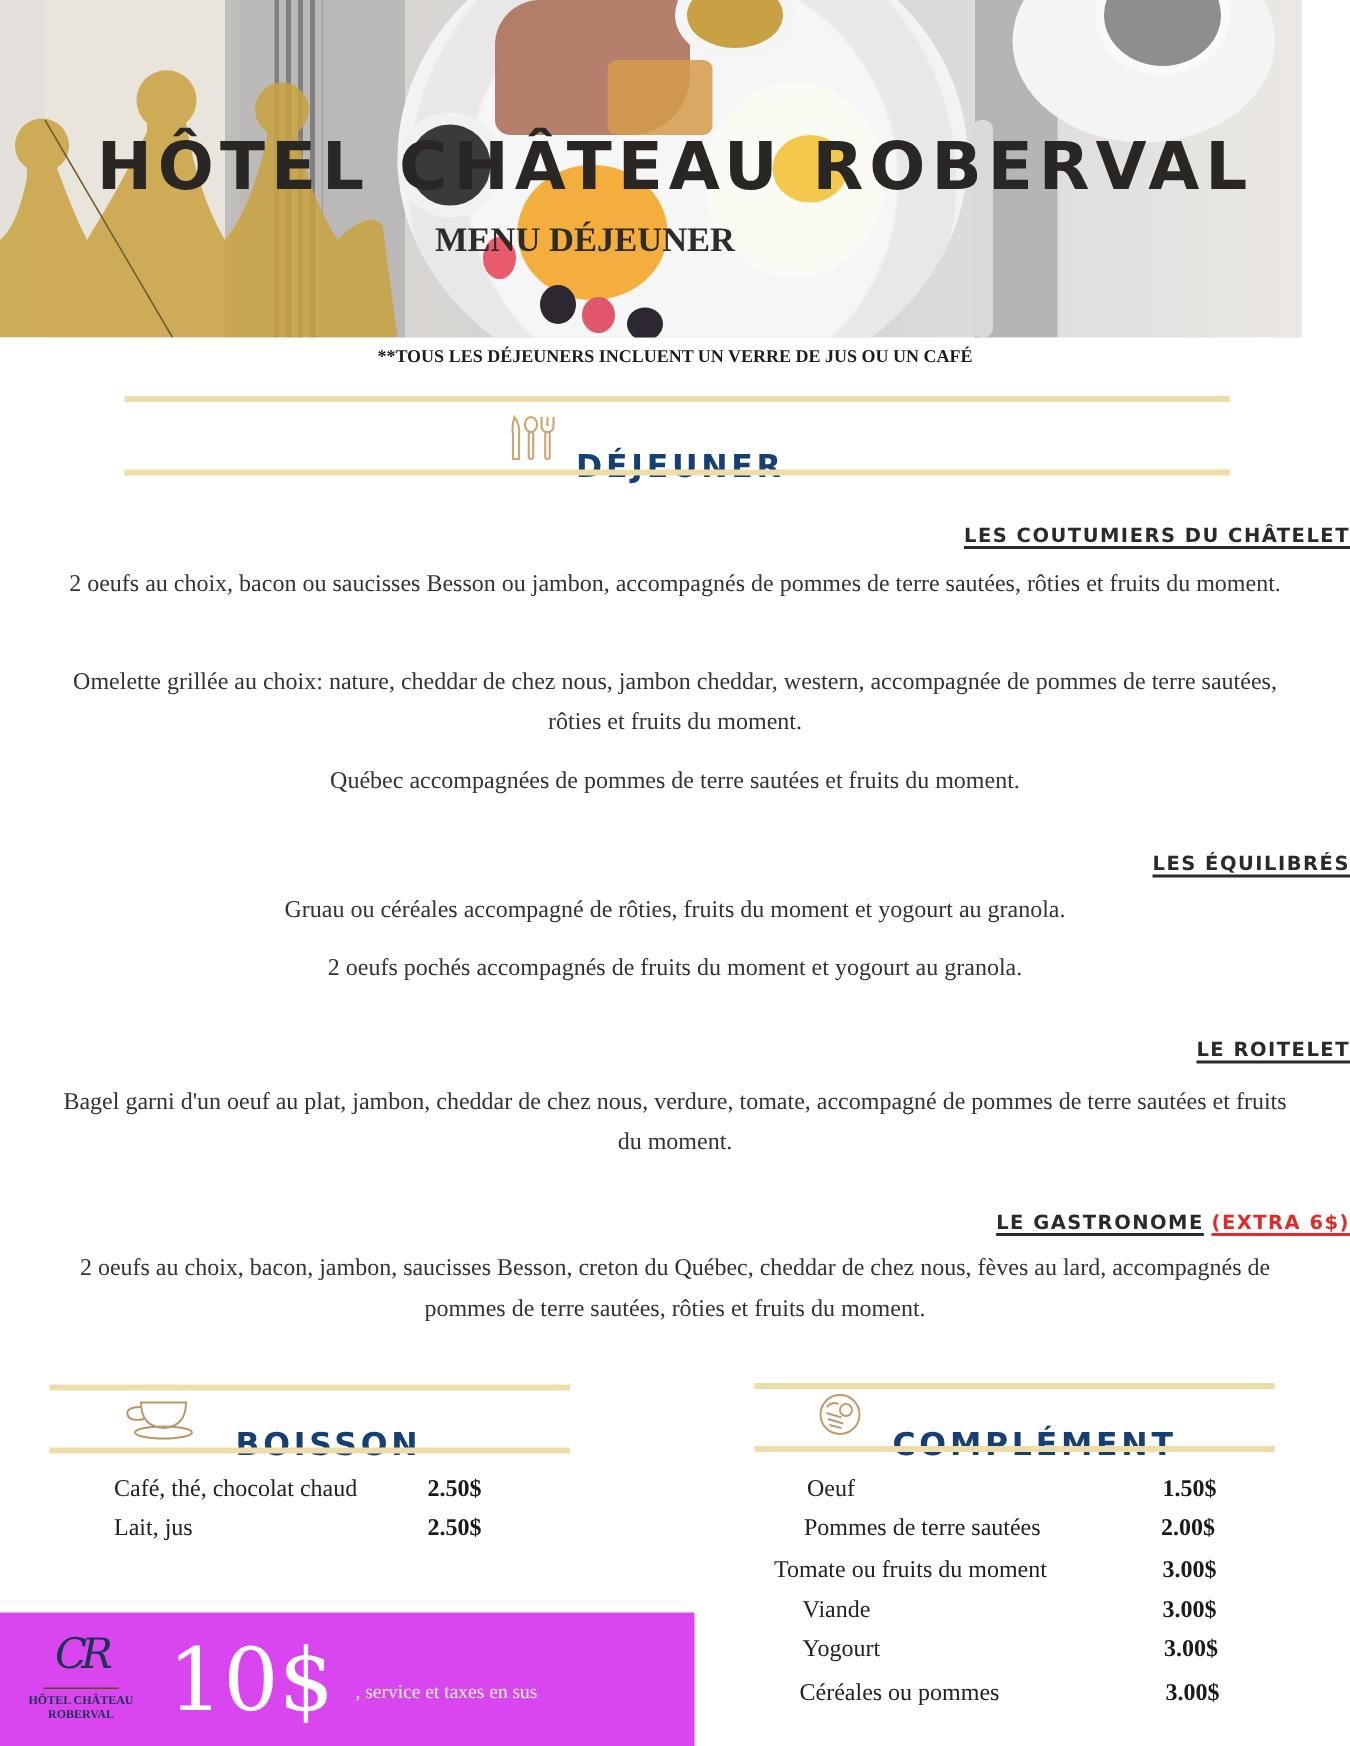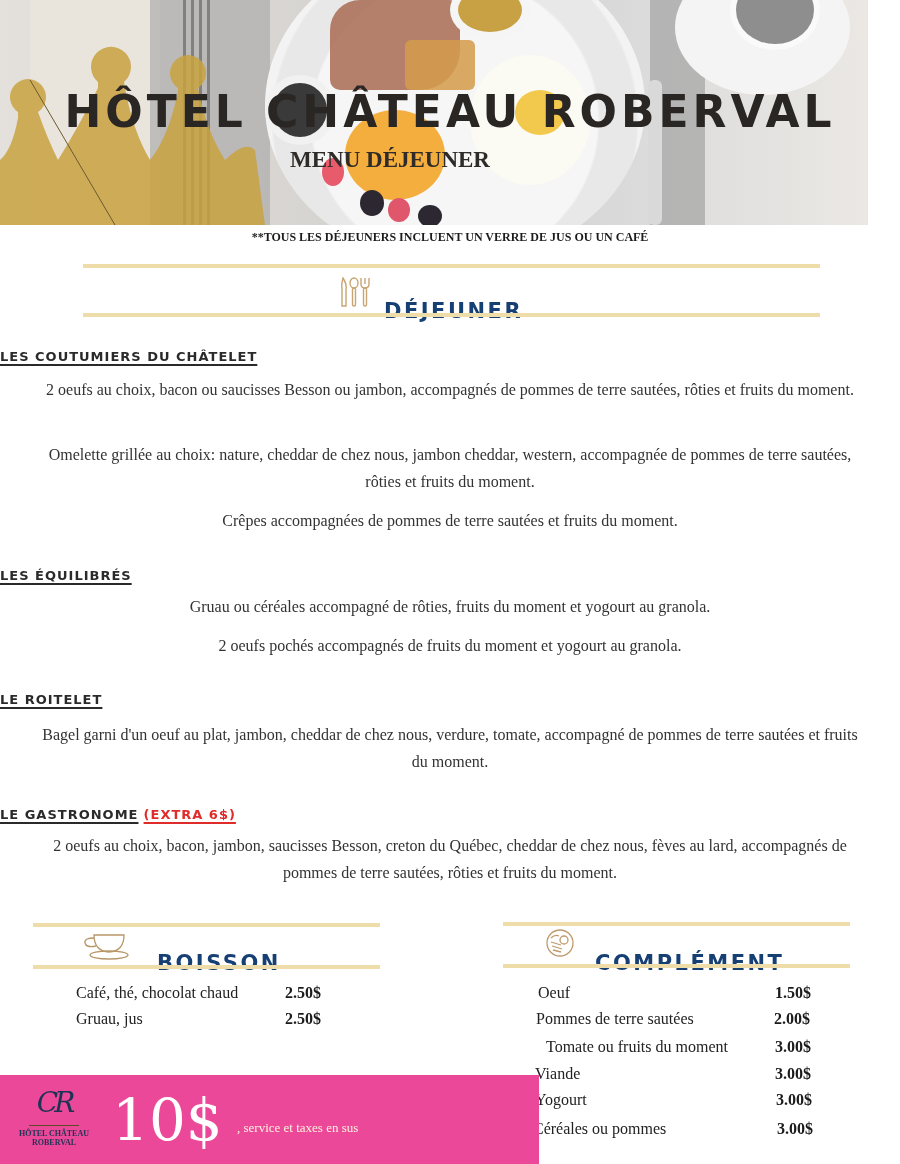--- a/index.html
+++ b/index.html
@@ -41,33 +41,33 @@
   .notice { position: absolute; left: 0; top: 230px; width: 900px; text-align: center;
             font-family: "Liberation Serif", serif; font-weight: bold; font-size: 12px; color: #1c1c1c; }
 
   
   .rule { position: absolute; height: 4px; background: #efdda9; }
   .banner-title { position: absolute; font-family: "DejaVu Sans", "Liberation Sans", sans-serif; font-weight: bold;
                   color: #163f73; letter-spacing: 2.5px; margin-top: 18px; }
   .banner-icon { position: absolute; }
 
   
-  .cat { position: absolute; left: 0; width: 900px; text-align: left; }
+  .cat { position: absolute; left: 0; width: 900px; text-align: right; }
   .cat span { font-family: "DejaVu Sans", "Liberation Sans", sans-serif; font-weight: bold; font-size: 13px;
               letter-spacing: 1px; color: #2a2a2a; text-decoration: underline; text-underline-offset: 3px; text-decoration-thickness: 1.5px; }
   .cat .extra { color: #e02b2b; }
   .desc { position: absolute; left: 30px; width: 840px; text-align: center;
           font-family: "Liberation Serif", "DejaVu Serif", serif; font-size: 16px; line-height: 27px; color: #333; }
 
   
   .price-row { position: absolute; font-family: "Liberation Serif", "DejaVu Serif", serif; font-size: 16px; color: #222; white-space: nowrap; }
   .price { position: absolute; font-family: "Liberation Serif", "DejaVu Serif", serif; font-weight: bold; font-size: 16px; color: #1a1a1a; }
 
   
-  .footer { position: absolute; left: 0; top: 1075px; width: 539px; height: 89px; background: #ec4899; }
+  .footer { position: absolute; left: 0; top: 1075px; width: 463px; height: 89px; background: #d946ef; }
   .logo { position: absolute; left: 14px; top: 8px; width: 80px; height: 76px; text-align: center; }
   .logo .mono { font-family: "DejaVu Serif", serif; font-style: italic; font-size: 28px; color: #1e3354; line-height: 40px; letter-spacing: -4px; }
   .logo .line { width: 50px; height: 1px; background: #5b4a22; margin: 2px auto 3px; }
   .logo .name { font-family: "Liberation Serif", serif; font-weight: bold; font-size: 8px; line-height: 9px; color: #1e3354; }
   .big-price { position: absolute; left: 112px; top: 6px; font-family: "DejaVu Serif", serif; font-weight: normal; font-size: 58px; color: #ffffff; line-height: 78px; }
   .fine { position: absolute; left: 237px; top: 45px; font-family: "Liberation Serif", serif; font-size: 13px; color: #fbf3dc; }
 </style>
 </head>
 <body>
 
@@ -112,21 +112,21 @@
   </g>
 </svg>
 <div class="banner-title" style="left:384px; top:281px; font-size:21px;">DÉJEUNER</div>
 <div class="rule" style="left:83px; top:313px; width:737px;"></div>
 
 <div class="cat" style="top:346px;">
   <span>LES COUTUMIERS DU CHÂTELET</span>
 </div>
 <div class="desc" style="top:376px;">2 oeufs au choix, bacon ou saucisses Besson ou jambon, accompagnés de pommes de terre sautées, rôties et fruits du moment.</div>
 <div class="desc" style="top:441px;">Omelette grillée au choix: nature, cheddar de chez nous, jambon cheddar, western, accompagnée de pommes de terre sautées, rôties et fruits du moment.</div>
-<div class="desc" style="top:507px;">Crêpes accompagnées de pommes de terre sautées et fruits du moment.</div>
+<div class="desc" style="top:507px;">Québec accompagnées de pommes de terre sautées et fruits du moment.</div>
 
 <div class="cat" style="top:565px;">
   <span>LES ÉQUILIBRÉS</span>
 </div>
 <div class="desc" style="top:593px;">Gruau ou céréales accompagné de rôties, fruits du moment et yogourt au granola.</div>
 <div class="desc" style="top:632px;">2 oeufs pochés accompagnés de fruits du moment et yogourt au granola.</div>
 
 <div class="cat" style="top:689px;">
   <span>LE ROITELET</span>
 </div>
@@ -144,39 +144,39 @@
     <path d="M12 4 L42 4 Q42 20 27 21 Q12 20 12 4 Z"></path>
     <path d="M12 7 Q2 7 3 12 Q4 17 14 15"></path>
     <ellipse cx="27" cy="24" rx="19" ry="4"></ellipse>
   </g>
 </svg>
 <div class="banner-title" style="left:157px; top:933px; font-size:21px;">BOISSON</div>
 <div class="rule" style="left:33px; top:965px; width:347px;"></div>
 
 <div class="price-row" style="left:76px; top:984px;">Café, thé, chocolat chaud</div>
 <div class="price" style="left:285px; top:984px;">2.50$</div>
-<div class="price-row" style="left:76px; top:1010px;">Gruau, jus</div>
+<div class="price-row" style="left:76px; top:1010px;">Lait, jus</div>
 <div class="price" style="left:285px; top:1010px;">2.50$</div>
 
 <div class="rule" style="left:503px; top:922px; width:347px;"></div>
 <svg class="banner-icon" style="left:545px; top:928px;" width="30" height="30" viewBox="0 0 30 30">
   <g fill="none" stroke="#c09a6c" stroke-width="1.3">
     <circle cx="15" cy="15" r="13"></circle>
     <circle cx="19" cy="12" r="4"></circle>
     <path d="M6 10 Q10 6 14 8 M6 14 L16 17 M7 18 L17 21 M8 22 L16 24"></path>
   </g>
 </svg>
 <div class="banner-title" style="left:595px; top:933px; font-size:21px;">COMPLÉMENT</div>
 <div class="rule" style="left:503px; top:964px; width:347px;"></div>
 
 <div class="price-row" style="left:538px; top:984px;">Oeuf</div>
 <div class="price" style="left:775px; top:984px;">1.50$</div>
 <div class="price-row" style="left:536px; top:1010px;">Pommes de terre sautées</div>
 <div class="price" style="left:774px; top:1010px;">2.00$</div>
-<div class="price-row" style="left:546px; top:1038px;">Tomate ou fruits du moment</div>
+<div class="price-row" style="left:516px; top:1038px;">Tomate ou fruits du moment</div>
 <div class="price" style="left:775px; top:1038px;">3.00$</div>
 <div class="price-row" style="left:535px; top:1065px;">Viande</div>
 <div class="price" style="left:775px; top:1065px;">3.00$</div>
 <div class="price-row" style="left:535px; top:1091px;">Yogourt</div>
 <div class="price" style="left:776px; top:1091px;">3.00$</div>
 <div class="price-row" style="left:533px; top:1120px;">Céréales ou pommes</div>
 <div class="price" style="left:777px; top:1120px;">3.00$</div>
 
 <div class="footer">
   <div class="logo">

